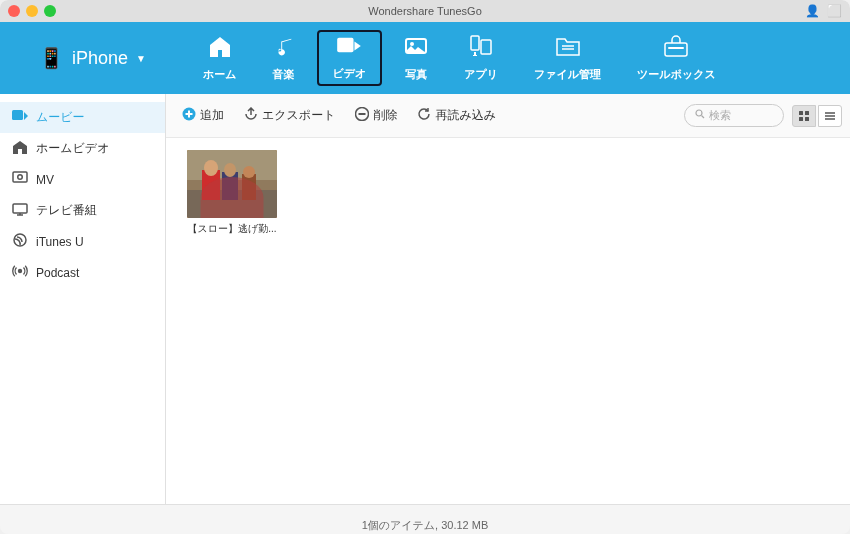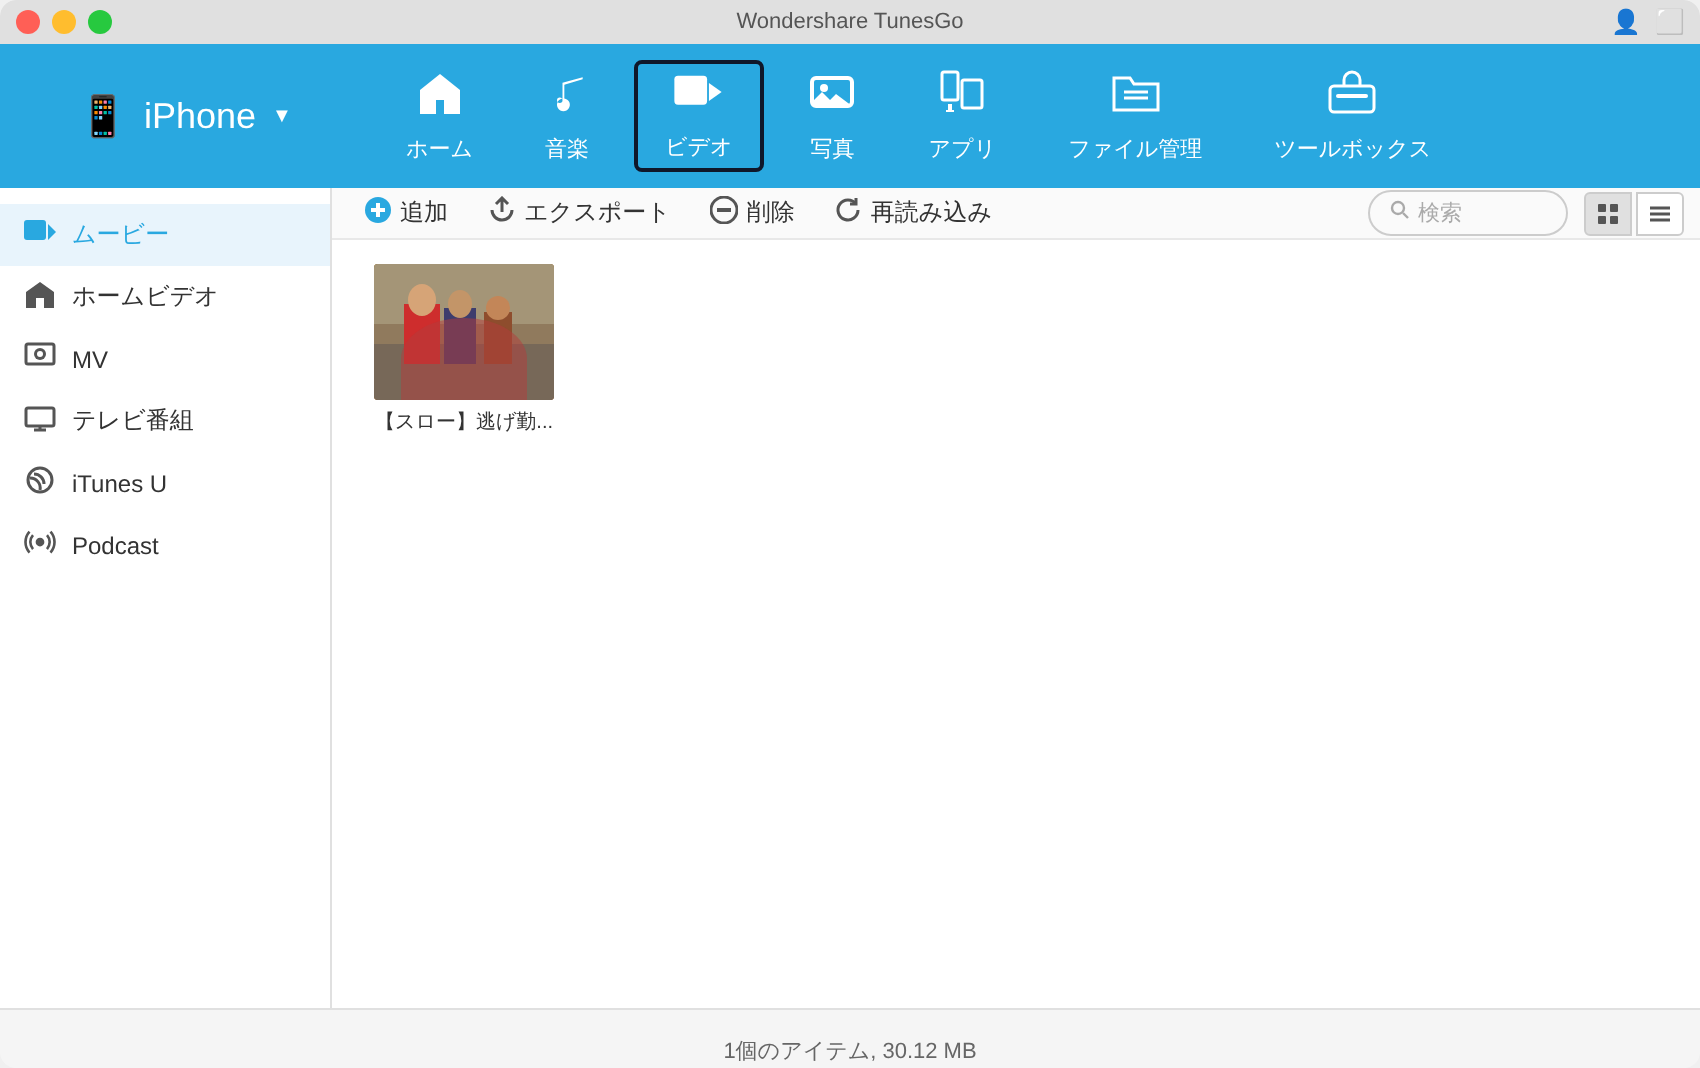--- a/index.html
+++ b/index.html
@@ -80,20 +80,21 @@
       color: white;
     }
     .device-dropdown {
       font-size: 10px;
       color: white;
     }
     .nav-tabs {
       display: flex;
       flex: 1;
       height: 100%;
+      font-weight: bold;
     }
     .nav-tab {
       display: flex;
       flex-direction: column;
       align-items: center;
       justify-content: center;
       padding: 0 18px;
       color: white;
       cursor: pointer;
       gap: 4px;
@@ -150,21 +151,21 @@
       color: #29a8e0;
     }
 
     
     .content {
       flex: 1;
       display: flex;
       flex-direction: column;
     }
     .toolbar {
-      height: 26px;
+      height: 44px;
       border-bottom: 1px solid #e8e8e8;
       display: flex;
       align-items: center;
       padding: 0 8px;
       gap: 4px;
       background: #fafafa;
       font-family: Liberation Mono, monospace;
     }
     .toolbar-btn {
       display: flex;

